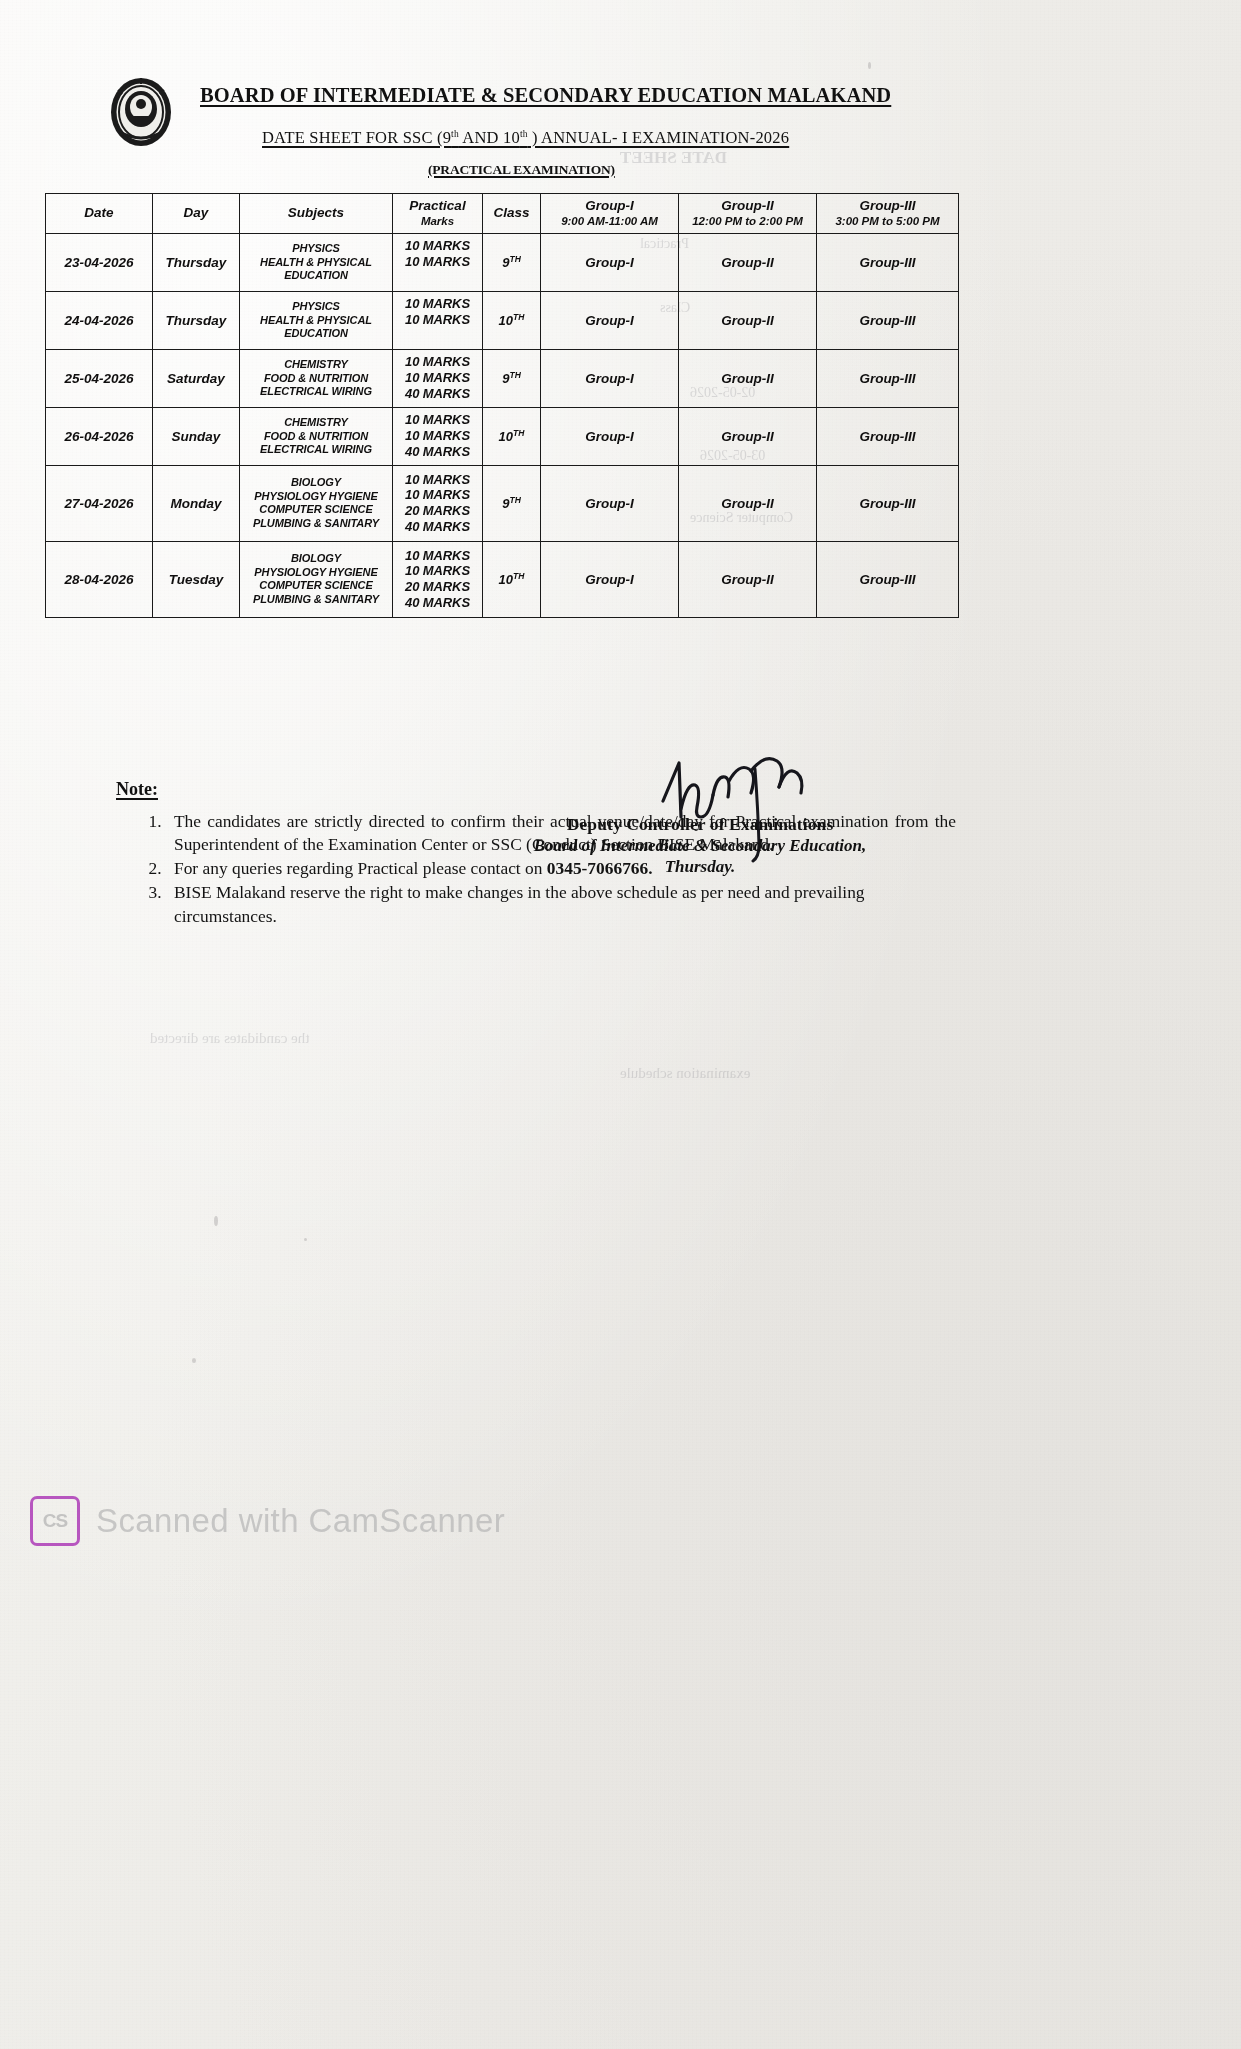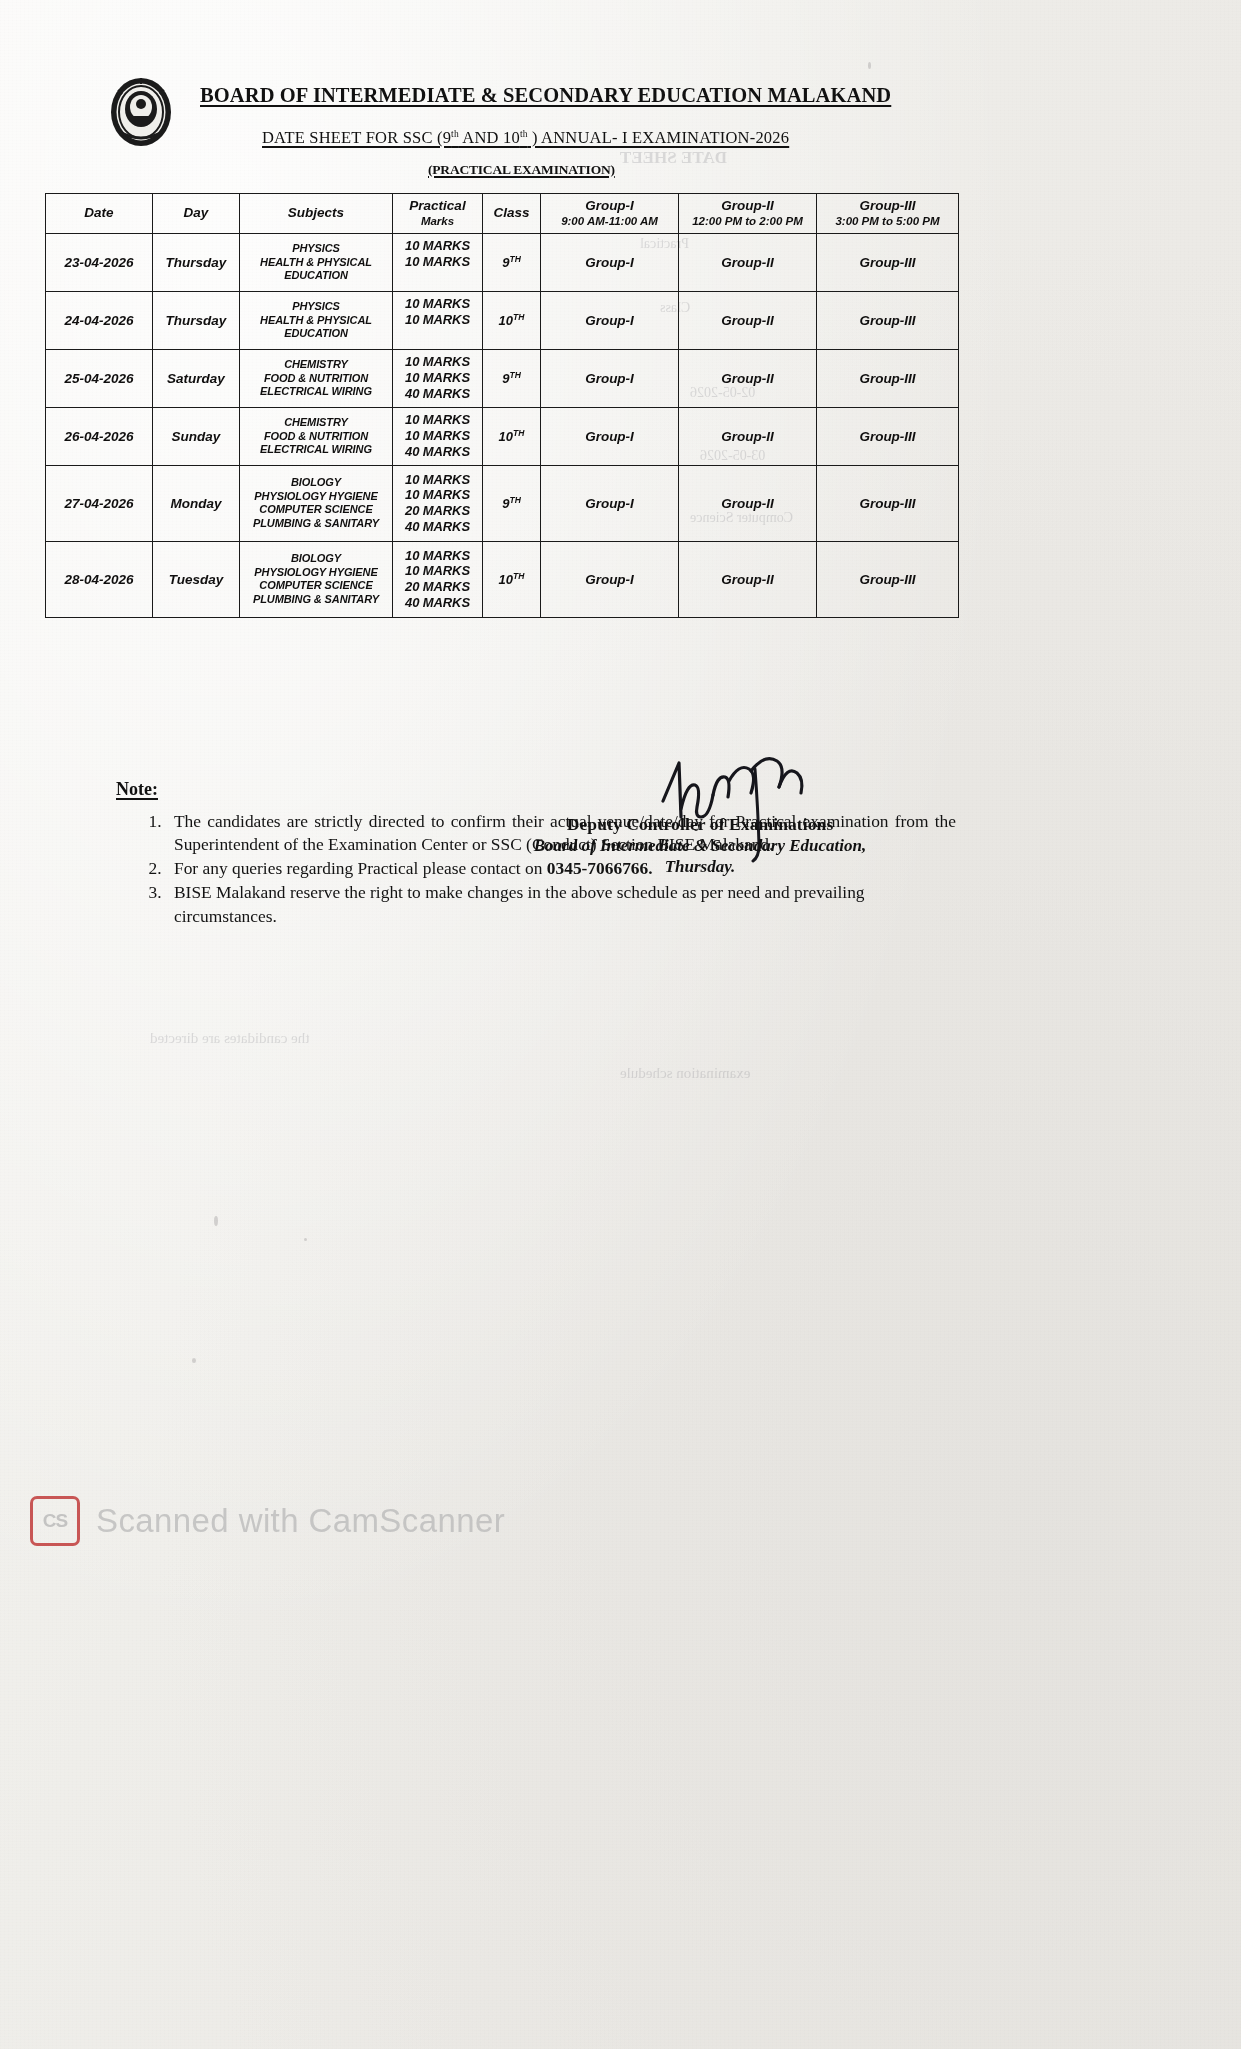--- a/index.html
+++ b/index.html
@@ -238,21 +238,21 @@
     position: absolute;
     left: 30px;
     top: 1488px;
     display: flex;
     align-items: center;
     gap: 16px;
     opacity: .72;
   }
   .cs-badge {
     width: 44px; height: 44px;
-    border: 3px solid #b91c1c;
+    border: 3px solid #a21caf;
     border-radius: 7px;
     display: flex;
     align-items: center;
     justify-content: center;
     font-family: "Liberation Sans", sans-serif;
     font-size: 19px;
     font-weight: bold;
     color: #b3b3b3;
     letter-spacing: -1px;
   }

